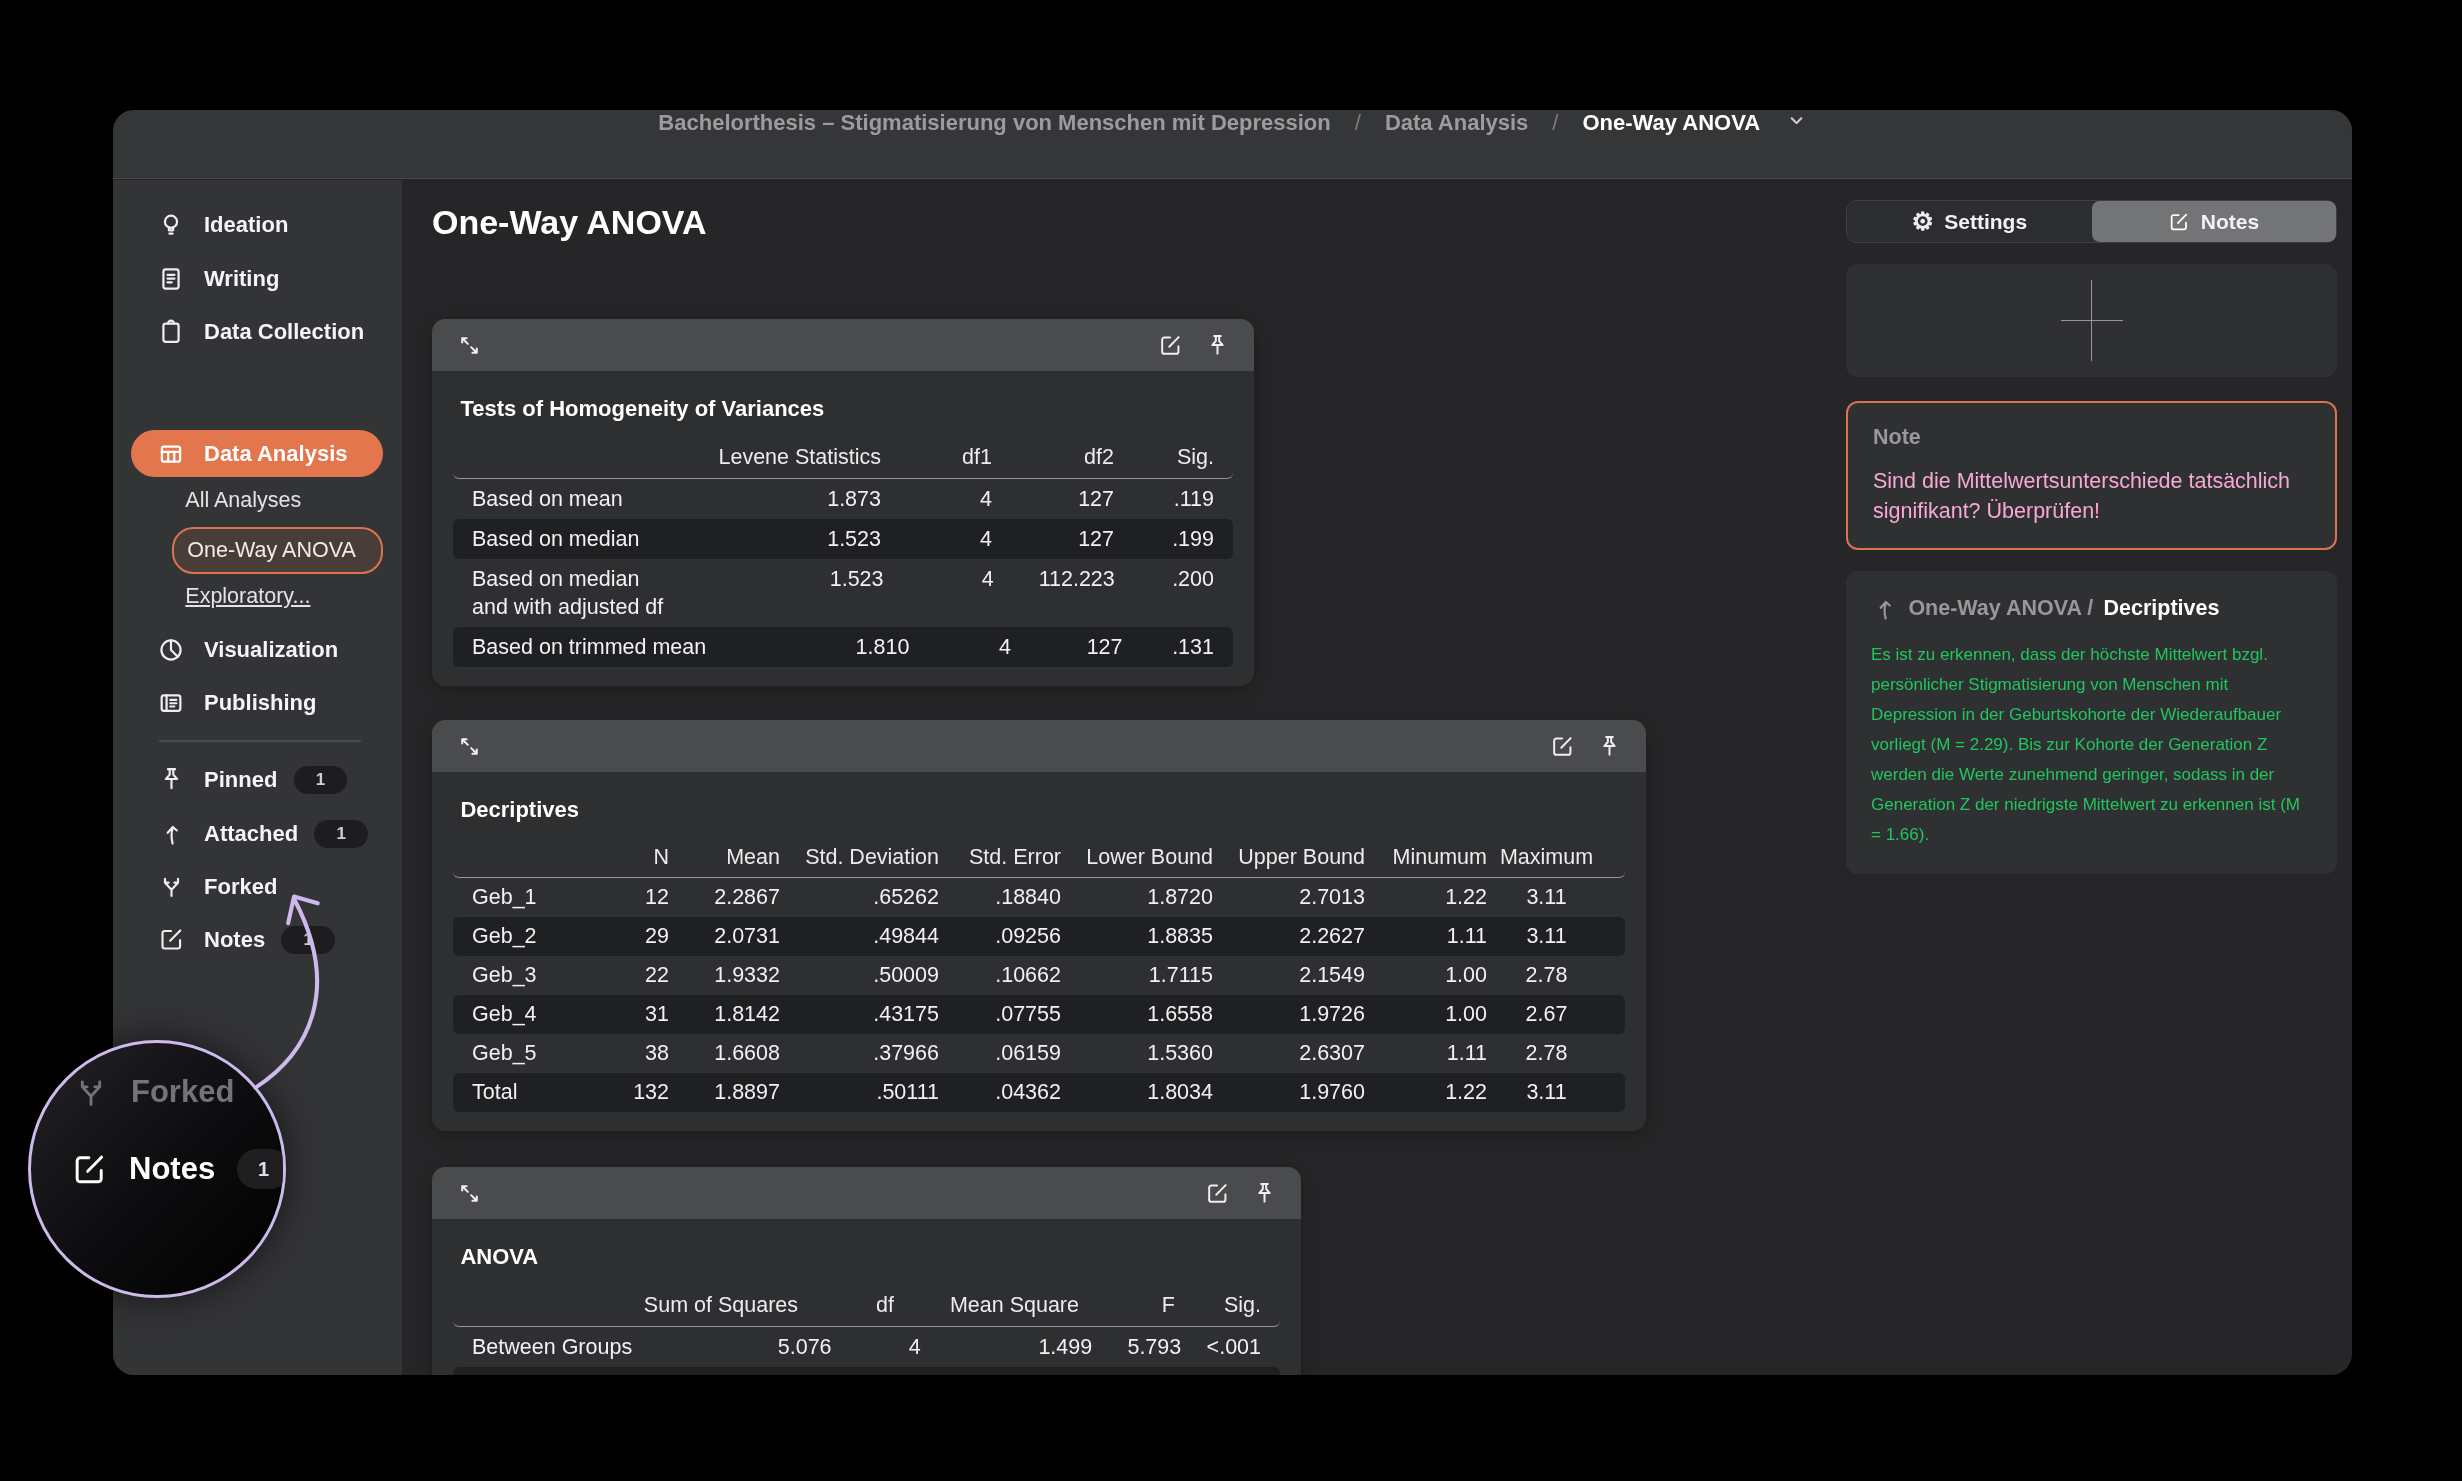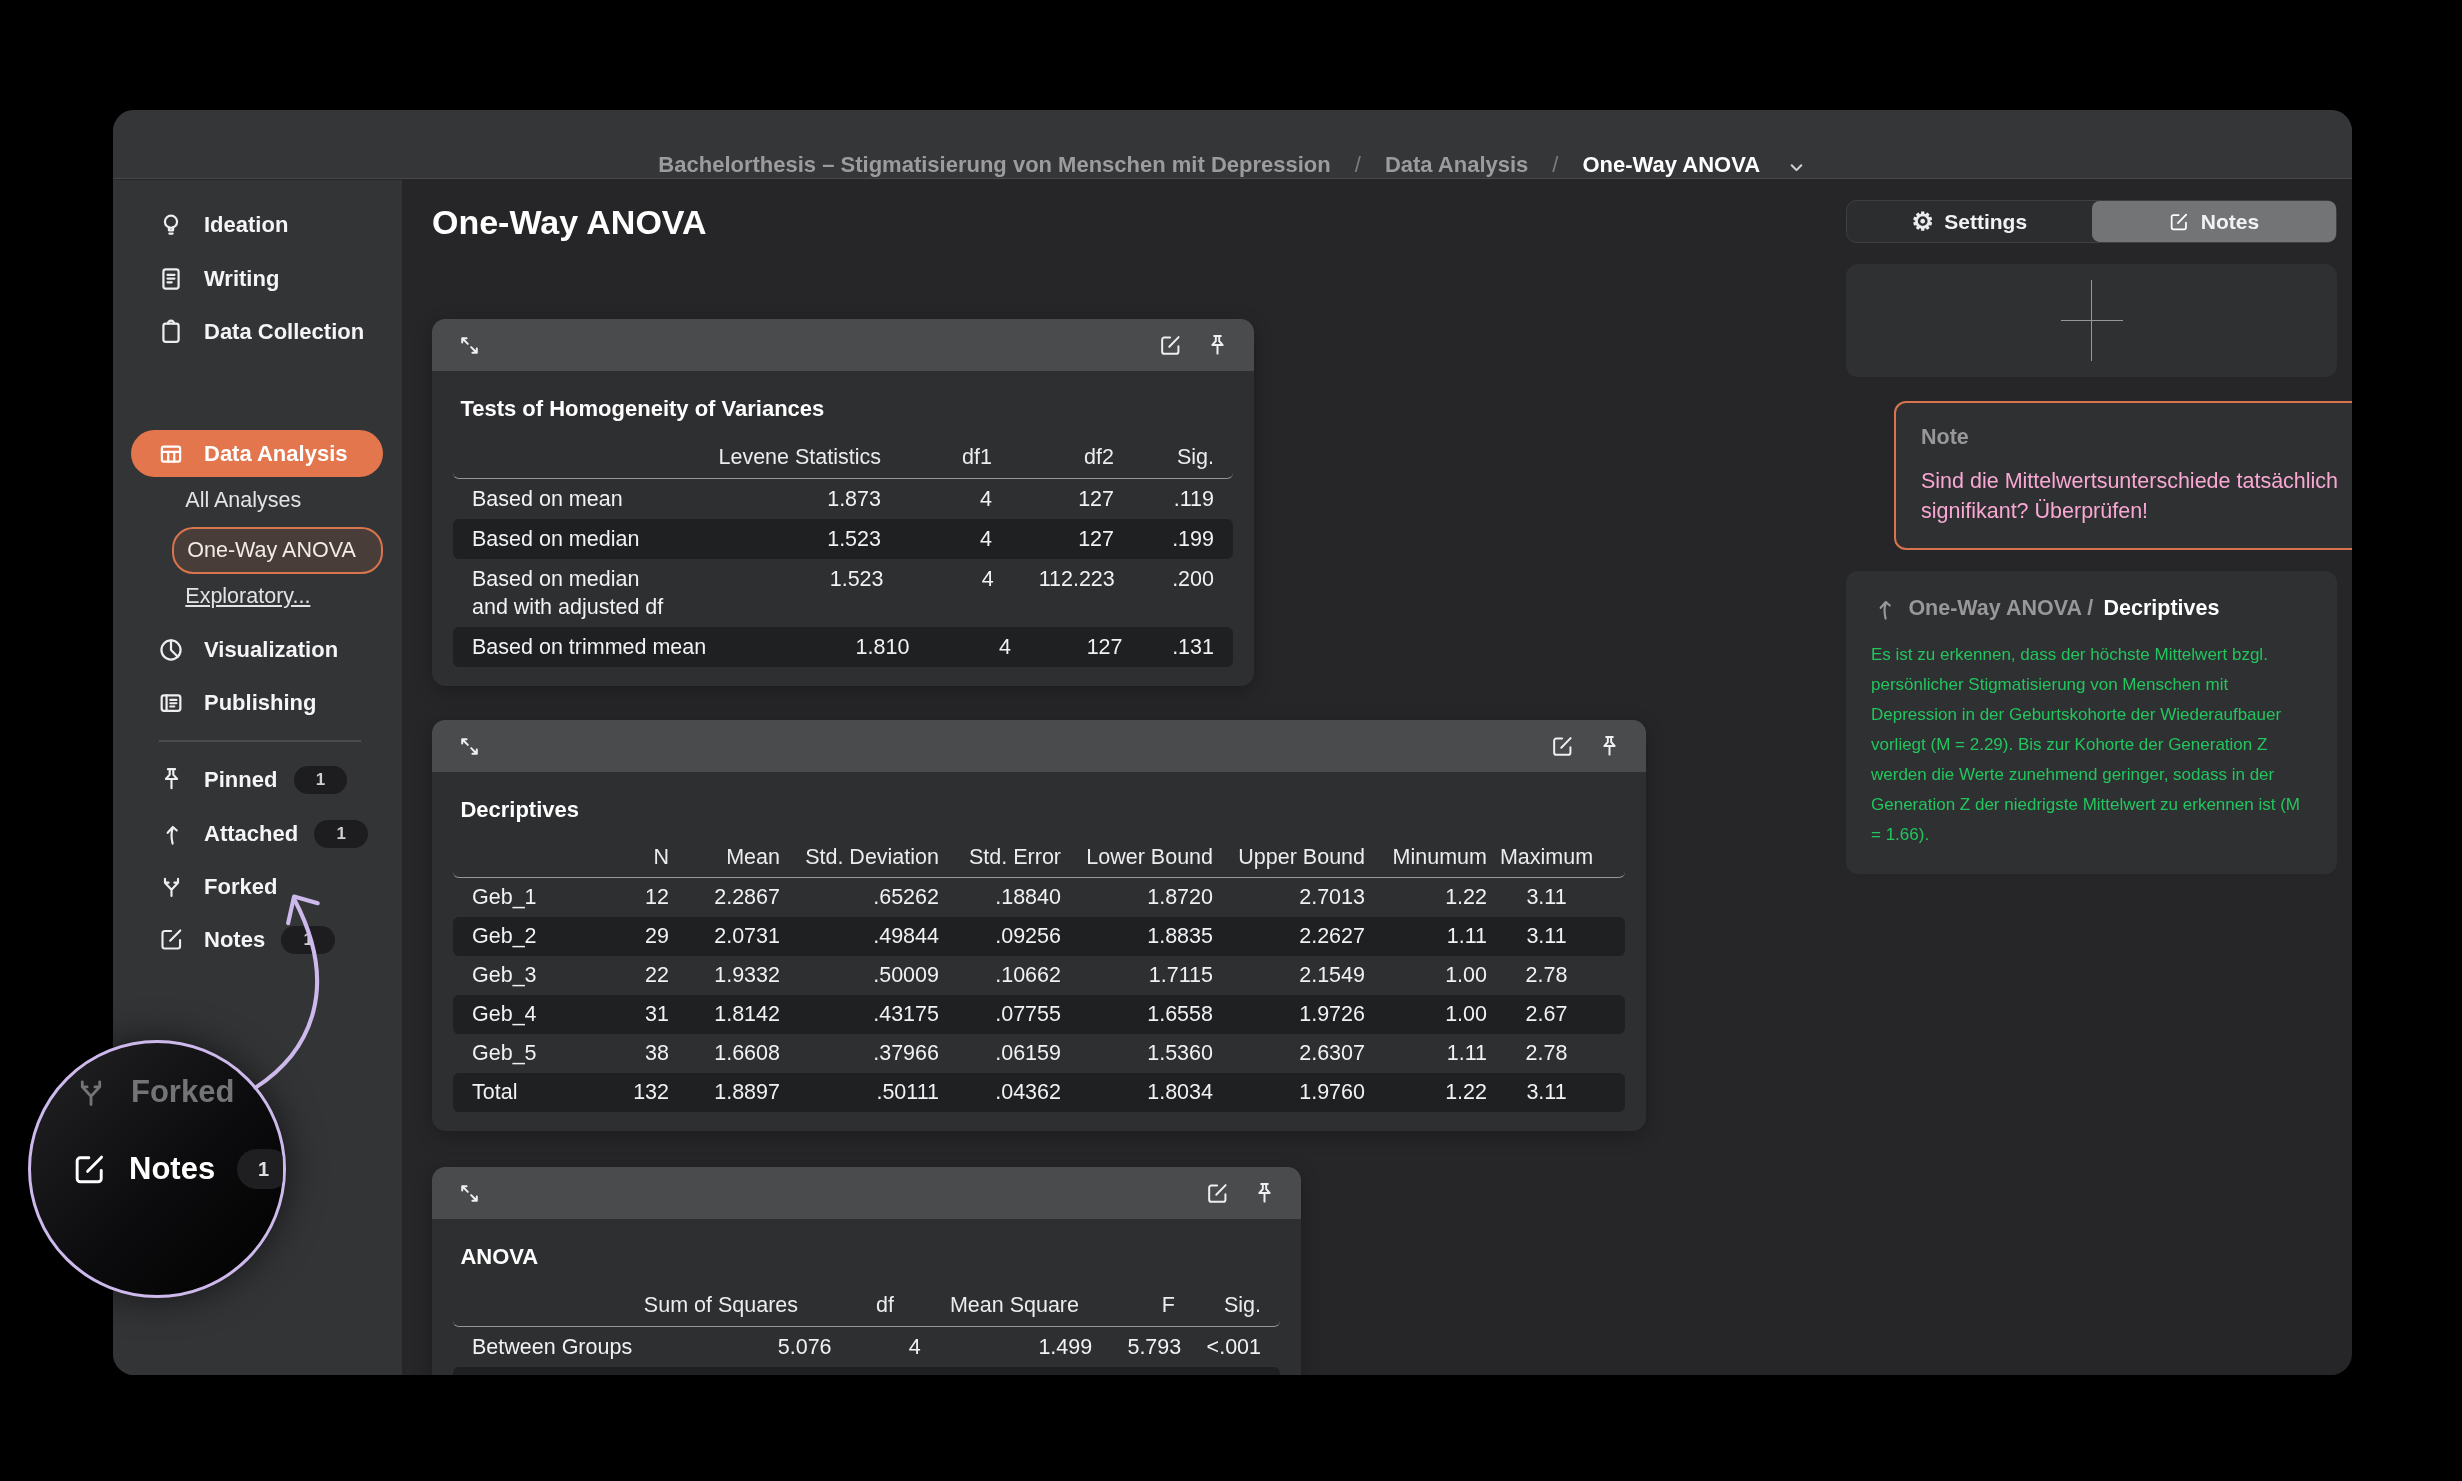--- a/index.html
+++ b/index.html
@@ -9,21 +9,21 @@
     -webkit-font-smoothing:antialiased;color:#f2f2f4;
   }
   
   #window{
     position:absolute;left:113px;top:110px;width:2239px;height:1265px;
     background:#262628;border-radius:21px;overflow:hidden;
   }
   .topbar{
     position:absolute;left:0;top:0;width:100%;height:68px;
     background:#353638;border-bottom:1.5px solid #48494b;
-    display:flex;align-items:flex-end;justify-content:center;gap:24px;
+    display:flex;align-items:flex-start;justify-content:center;gap:24px;
     font-size:22px;font-weight:600;
   }
   .crumb-dim{color:#9c9c9e;}
   .crumb-sep{color:#7d7d7f;font-weight:400;}
   .crumb-current{color:#ffffff;}
   .chev{margin-left:1.5px;display:inline-flex;align-items:center;}
   
   .sidebar{
     position:absolute;left:0;top:70px;bottom:0;width:289px;background:#333436;
   }
@@ -88,21 +88,21 @@
     font-size:21px;font-weight:600;color:#f2f2f4;border-radius:7.4px;
   }
   .seg-btn.active{background:#737476;}
   .gear{font-size:25px;line-height:1;color:#ececee;}
   .panel-card{
     position:absolute;left:1733px;width:491px;background:#2f3032;border-radius:12px;box-sizing:border-box;
   }
   .cross-card{top:154px;height:113px;}
   .cross-v{position:absolute;left:50%;top:50%;width:1.5px;height:81px;margin-left:-0.7px;margin-top:-41px;background:#98989a;}
   .cross-h{position:absolute;left:50%;top:50%;width:62px;height:1.5px;margin-left:-31px;margin-top:-0.7px;background:#98989a;}
-  .note-card{top:291px;min-height:141px;border:2.2px solid #d8754f;padding:22px 25px;margin-left:48px;}
+  .note-card{top:291px;min-height:141px;border:2.2px solid #d8754f;padding:22px 25px;}
   .note-label{font-size:21.5px;font-weight:600;color:#98989a;margin-bottom:16.3px;}
   .note-body{font-size:21.5px;line-height:30px;color:#f9a8d4;}
   .attached-card{top:461px;min-height:290px;padding:24px 25px;}
   .attach-head{display:flex;align-items:center;gap:10.4px;margin-bottom:18px;}
   .attach-ic{width:27px;height:27px;color:#98989a;}
   .attach-context{font-size:21.5px;font-weight:600;color:#98989a;}
   .attach-title{font-size:21.5px;font-weight:700;color:#ffffff;}
   .attach-body{font-size:17px;line-height:30px;color:#22c55e;}
   
   .magnifier{

